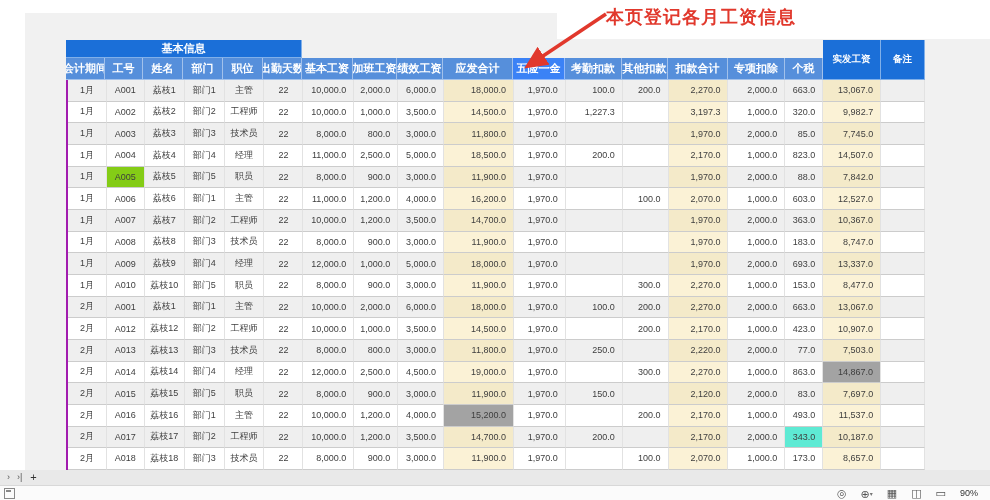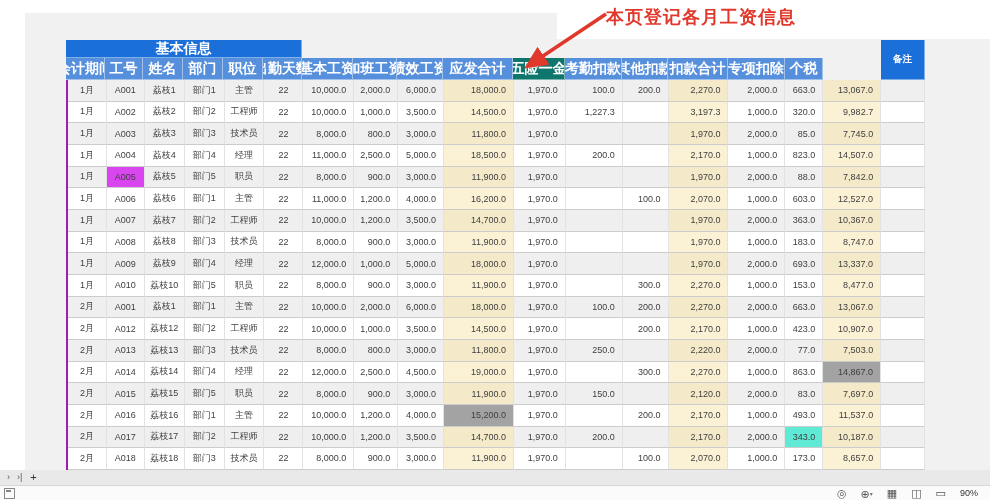--- a/index.html
+++ b/index.html
@@ -5,21 +5,21 @@
   html,body{margin:0;padding:0}
   body{width:990px;height:500px;overflow:hidden;background:#fff;position:relative;
        font-family:"Liberation Sans","DejaVu Sans",sans-serif;}
   .canvas{position:absolute;left:25px;top:13px;width:965px;height:457px;background:#f1f1f1}
   .top-white{position:absolute;left:557px;top:0;width:433px;height:39px;background:#fff}
   .annotation{position:absolute;left:606px;top:5px;font-size:18px;font-weight:bold;letter-spacing:1px;z-index:30}
   .arrow-svg{position:absolute;left:508px;top:6px;width:116px;height:74px;z-index:30}
   .tbl{position:absolute;left:66px;top:40px;width:859px;height:430px;z-index:10}
   .thead{position:relative;height:40px}
   .hcell{position:absolute;display:flex;align-items:center;justify-content:center;color:#fff;
-         font-size:14px;font-weight:bold;box-sizing:border-box;
+         font-size:11px;font-weight:bold;box-sizing:border-box;
          border-right:1px solid rgba(255,255,255,.45);border-bottom:1px solid rgba(255,255,255,.45);white-space:nowrap;overflow:hidden}
   .tbody{position:relative;width:859px;box-sizing:border-box;border-left:2px solid #a21caf}
   .trow{display:flex;height:21.667px;box-sizing:border-box}
   .tcell{box-sizing:border-box;border-right:1px solid #e2e2e2;border-bottom:1px solid #cccccc;
          display:flex;align-items:center;justify-content:center;font-size:9px;color:#3e3e3e;
          overflow:hidden;white-space:nowrap}
   .tcell.num{justify-content:flex-end;padding-right:7px}
   .sheetbar{position:absolute;left:0;top:470px;width:990px;height:15px;background:#e9e9e9;
             display:flex;align-items:center;z-index:20}
   .navbtn{color:#555;font-size:9px;margin-left:7px;line-height:15px}
@@ -58,26 +58,27 @@
       <div class="hcell" style="left: 0px; top: 18px; width: 39px; height: 22px; background: rgb(86, 143, 219);">会计期间</div>
       <div class="hcell" style="left: 39px; top: 18px; width: 38px; height: 22px; background: rgb(86, 143, 219);">工号</div>
       <div class="hcell" style="left: 77px; top: 18px; width: 40px; height: 22px; background: rgb(86, 143, 219);">姓名</div>
       <div class="hcell" style="left: 117px; top: 18px; width: 40px; height: 22px; background: rgb(86, 143, 219);">部门</div>
       <div class="hcell" style="left: 157px; top: 18px; width: 40px; height: 22px; background: rgb(86, 143, 219);">职位</div>
       <div class="hcell" style="left: 197px; top: 18px; width: 39px; height: 22px; background: rgb(86, 143, 219);">出勤天数</div>
       <div class="hcell" style="left: 236px; top: 18px; width: 51px; height: 22px; background: rgb(86, 143, 219);">基本工资</div>
       <div class="hcell" style="left: 287px; top: 18px; width: 44px; height: 22px; background: rgb(86, 143, 219);">加班工资</div>
       <div class="hcell" style="left: 331px; top: 18px; width: 46px; height: 22px; background: rgb(86, 143, 219);">绩效工资</div>
       <div class="hcell" style="left: 377px; top: 18px; width: 70px; height: 22px; background: rgb(86, 143, 219);">应发合计</div>
-      <div class="hcell" style="left: 447px; top: 18px; width: 52px; height: 22px; background: #0f766e;">五险一金</div>
+      <div class="hcell" style="left: 447px; top: 18px; width: 52px; height: 22px; background: #3b82f6;">五险一金</div>
       <div class="hcell" style="left: 499px; top: 18px; width: 57px; height: 22px; background: rgb(86, 143, 219);">考勤扣款</div>
       <div class="hcell" style="left: 556px; top: 18px; width: 46px; height: 22px; background: rgb(86, 143, 219);">其他扣款</div>
       <div class="hcell" style="left: 602px; top: 18px; width: 60px; height: 22px; background: rgb(86, 143, 219);">扣款合计</div>
       <div class="hcell" style="left: 662px; top: 18px; width: 57px; height: 22px; background: rgb(86, 143, 219);">专项扣除</div>
       <div class="hcell" style="left: 719px; top: 18px; width: 38px; height: 22px; background: rgb(86, 143, 219);">个税</div>
+      <div class="hcell" style="left: 757px; top: 0px; width: 58px; height: 40px; background: rgb(27, 111, 216); font-size: 9.5px;">实发工资</div>
       <div class="hcell" style="left: 815px; top: 0px; width: 44px; height: 40px; background: rgb(27, 111, 216); font-size: 9.5px;">备注</div>
     </div>
   <div class="tbody">
       <div class="trow">
         <div class="tcell" style="width: 39px; background: rgb(239, 239, 239);">1月</div>
         <div class="tcell" style="width: 38px; background: rgb(239, 239, 239);">A001</div>
         <div class="tcell" style="width: 40px; background: rgb(239, 239, 239);">荔枝1</div>
         <div class="tcell" style="width: 40px; background: rgb(239, 239, 239);">部门1</div>
         <div class="tcell" style="width: 40px; background: rgb(239, 239, 239);">主管</div>
         <div class="tcell" style="width: 39px; background: rgb(239, 239, 239);">22</div>
@@ -149,21 +150,21 @@
         <div class="tcell num" style="width: 57px; background: rgb(255, 255, 255);">200.0</div>
         <div class="tcell num" style="width: 46px; background: rgb(255, 255, 255);"></div>
         <div class="tcell num" style="width: 60px; background: rgb(251, 242, 214);">2,170.0</div>
         <div class="tcell num" style="width: 57px; background: rgb(255, 255, 255);">1,000.0</div>
         <div class="tcell num" style="width: 38px; background: rgb(255, 255, 255);">823.0</div>
         <div class="tcell num" style="width: 58px; background: rgb(251, 242, 214);">14,507.0</div>
         <div class="tcell num" style="width: 44px; background: rgb(255, 255, 255);"></div>
       </div>
       <div class="trow">
         <div class="tcell" style="width: 39px; background: rgb(239, 239, 239);">1月</div>
-        <div class="tcell" style="width: 38px; background: #d946ef;">A005</div>
+        <div class="tcell" style="width: 38px; background: #84cc16;">A005</div>
         <div class="tcell" style="width: 40px; background: rgb(239, 239, 239);">荔枝5</div>
         <div class="tcell" style="width: 40px; background: rgb(239, 239, 239);">部门5</div>
         <div class="tcell" style="width: 40px; background: rgb(239, 239, 239);">职员</div>
         <div class="tcell" style="width: 39px; background: rgb(239, 239, 239);">22</div>
         <div class="tcell num" style="width: 51px; background: rgb(239, 239, 239);">8,000.0</div>
         <div class="tcell num" style="width: 44px; background: rgb(239, 239, 239);">900.0</div>
         <div class="tcell num" style="width: 46px; background: rgb(239, 239, 239);">3,000.0</div>
         <div class="tcell num" style="width: 70px; background: rgb(244, 234, 201);">11,900.0</div>
         <div class="tcell num" style="width: 52px; background: rgb(239, 239, 239);">1,970.0</div>
         <div class="tcell num" style="width: 57px; background: rgb(239, 239, 239);"></div>

